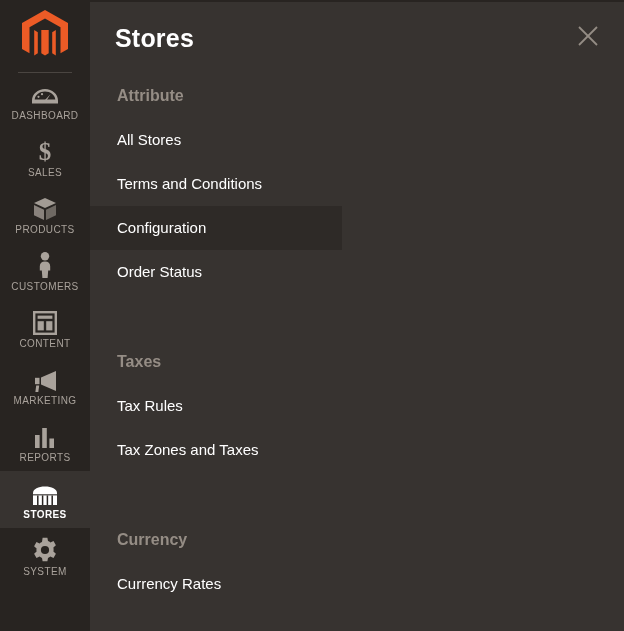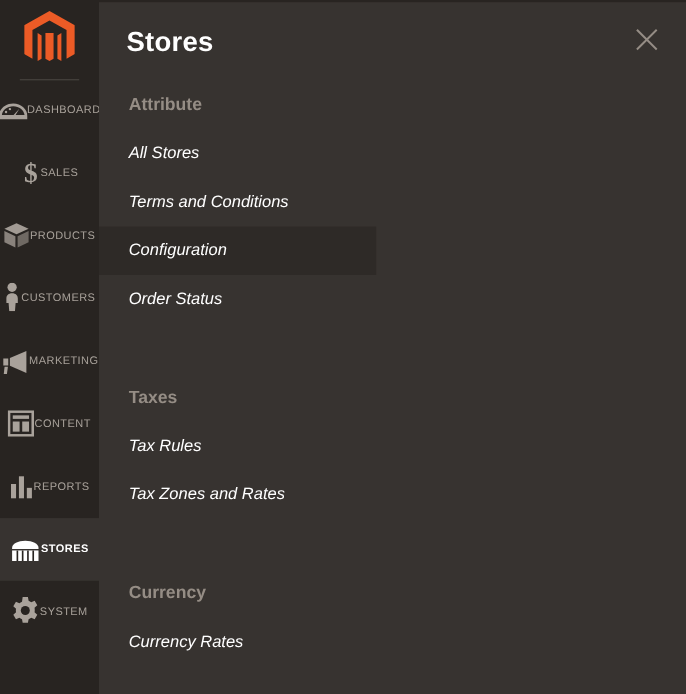--- a/index.html
+++ b/index.html
@@ -48,21 +48,21 @@
     top: 72px;
     width: 54px;
     height: 1px;
     background: #4a4541;
   }
 
   .nav-item {
     position: relative;
     height: 57px;
     display: flex;
-    flex-direction: row;
+    flex-direction: column;
     align-items: center;
     justify-content: center;
     cursor: pointer;
     box-sizing: border-box;
   }
   .nav-item .nav-icon {
     height: 26px;
     display: flex;
     align-items: flex-end;
     justify-content: center;
@@ -151,21 +151,21 @@
     display: block;
     height: 44px;
     line-height: 44px;
     padding-left: 27px;
     font-size: 15px;
     color: #ffffff;
     white-space: nowrap;
     cursor: pointer;
     box-sizing: border-box;
   }
-  #col-left .menu-link  { width: 252px; font-style: italic; }
+  #col-left .menu-link  { width: 252px; }
   #col-right .menu-link { width: 252px; }
 
   .menu-link.highlighted {
     background: #2e2a27;
   }
 
   .group-spacer { height: 46px; }
 </style>
 </head>
 <body>
@@ -223,39 +223,39 @@
         <svg width="16" height="26" viewBox="0 0 16 26">
           <circle class="ico-fill" cx="8" cy="4.2" r="4.2"></circle>
           <path class="ico-fill" d="M8 9.5 C11.3 9.5 13.2 11.4 13.2 14.3 L13.2 18.5 L11.2 18.5 L10.6 26 L5.4 26 L4.8 18.5 L2.8 18.5 L2.8 14.3 C2.8 11.4 4.7 9.5 8 9.5 Z"></path>
         </svg>
       </span>
       <span class="nav-label">CUSTOMERS</span>
     </div>
 
     <div class="nav-item">
       <span class="nav-icon">
-        <svg width="26" height="22" viewBox="0 0 26 22">
-          <path class="ico-fill" d="M24 1 L9 7.5 L9 14.5 L24 21 Z"></path>
-          <path class="ico-fill" d="M3 7.8 L7.5 7.8 L7.5 14.2 L3 14.2 Z"></path>
-          <path class="ico-fill" d="M4.2 15.4 L7.2 15.4 L6.3 22 L3.4 22 Z"></path>
-        </svg>
-      </span>
-      <span class="nav-label">MARKETING</span>
-    </div>
-
-    <div class="nav-item">
-      <span class="nav-icon">
         <svg width="24" height="24" viewBox="0 0 24 24">
           <rect class="ico-stroke" x="1.2" y="1.2" width="21.6" height="21.6" stroke-width="2.4"></rect>
           <rect class="ico-fill" x="4.6" y="4.6" width="14.8" height="3.2"></rect>
           <rect class="ico-fill" x="4.6" y="10.2" width="6.2" height="9.2"></rect>
           <rect class="ico-fill" x="13.2" y="10.2" width="6.2" height="9.2"></rect>
         </svg>
       </span>
       <span class="nav-label">CONTENT</span>
+    </div>
+
+    <div class="nav-item">
+      <span class="nav-icon">
+        <svg width="26" height="22" viewBox="0 0 26 22">
+          <path class="ico-fill" d="M24 1 L9 7.5 L9 14.5 L24 21 Z"></path>
+          <path class="ico-fill" d="M3 7.8 L7.5 7.8 L7.5 14.2 L3 14.2 Z"></path>
+          <path class="ico-fill" d="M4.2 15.4 L7.2 15.4 L6.3 22 L3.4 22 Z"></path>
+        </svg>
+      </span>
+      <span class="nav-label">MARKETING</span>
     </div>
 
     <div class="nav-item">
       <span class="nav-icon">
         <svg width="22" height="22" viewBox="0 0 22 22">
           <rect class="ico-fill" x="1" y="8" width="4.6" height="13"></rect>
           <rect class="ico-fill" x="8.2" y="1" width="4.6" height="20"></rect>
           <rect class="ico-fill" x="15.4" y="11.5" width="4.6" height="9.5"></rect>
         </svg>
       </span>
@@ -314,21 +314,21 @@
           <a class="menu-link">Terms and Conditions</a>
           <a class="menu-link highlighted">Configuration</a>
           <a class="menu-link">Order Status</a>
         </div>
 
         <div class="group-spacer"></div>
 
         <div class="group">
           <div class="group-title">Taxes</div>
           <a class="menu-link">Tax Rules</a>
-          <a class="menu-link">Tax Zones and Rates</a>
+          <a class="menu-link">Tax Zones and Taxes</a>
         </div>
 
         <div class="group-spacer"></div>
 
         <div class="group">
           <div class="group-title">Currency</div>
           <a class="menu-link">Currency Rates</a>
         </div>
 
       </div>

